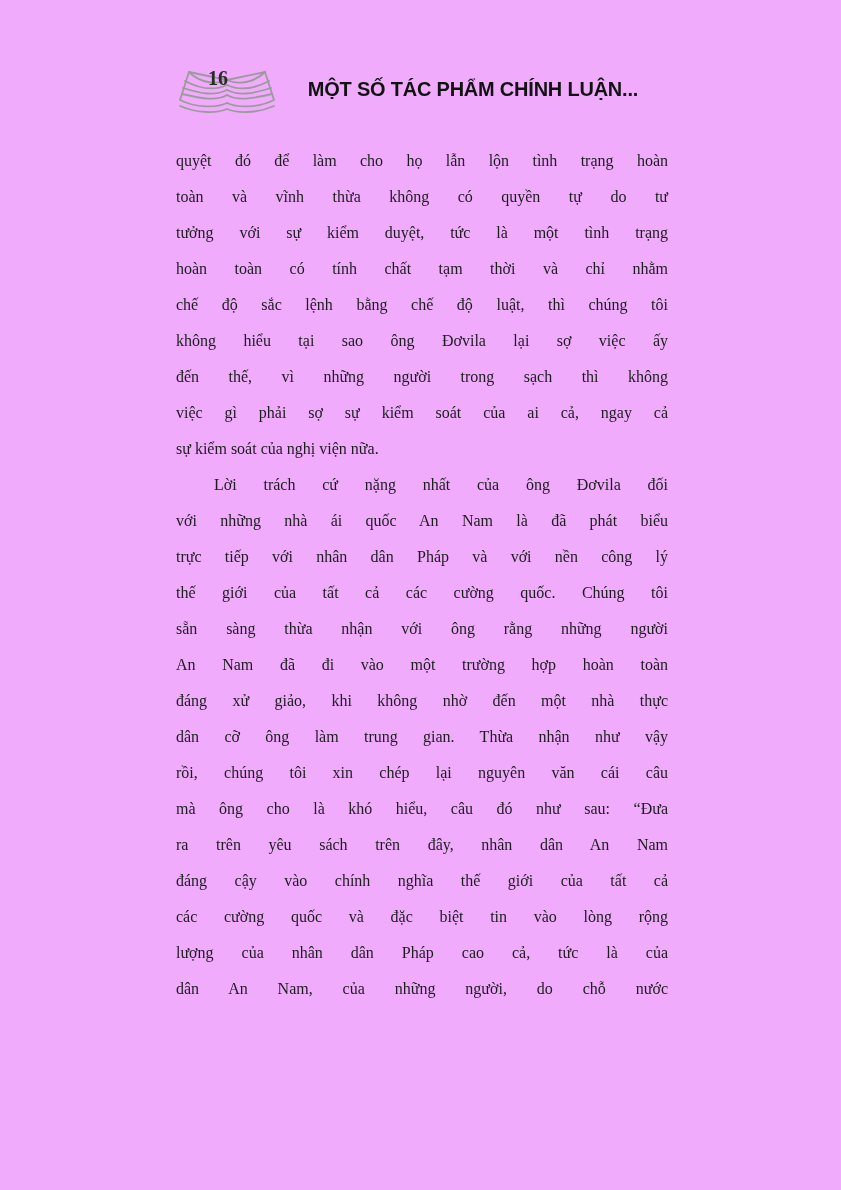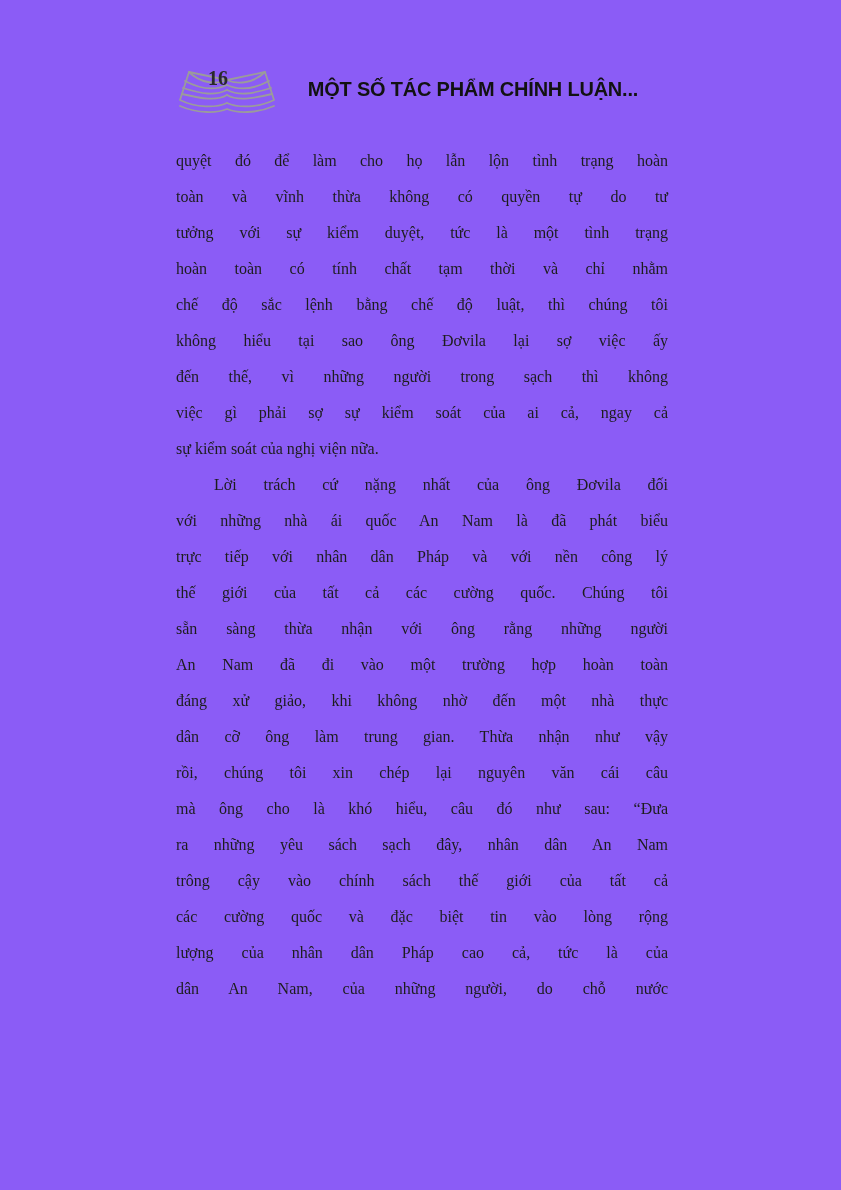--- a/index.html
+++ b/index.html
@@ -1,20 +1,20 @@
 <!DOCTYPE html>
 <html><head>
 <meta charset="utf-8">
 <style>
   html, body { margin: 0; padding: 0; background: #ffffff; }
   .page {
     position: relative;
     width: 841px;
     height: 1190px;
-    background: #8b5cf6;
+    background: #f0abfc;
     overflow: hidden;
     font-family: "Liberation Serif", "DejaVu Serif", serif;
   }
   .header {
     position: absolute;
     left: 176px;
     top: 58px;
     width: 492px;
     height: 62px;
     display: flex;
@@ -106,20 +106,20 @@
       <div class="line indent">Lời trách cứ nặng nhất của ông Đơvila đối</div>
       <div class="line">với những nhà ái quốc An Nam là đã phát biểu</div>
       <div class="line">trực tiếp với nhân dân Pháp và với nền công lý</div>
       <div class="line">thế giới của tất cả các cường quốc. Chúng tôi</div>
       <div class="line">sẵn sàng thừa nhận với ông rằng những người</div>
       <div class="line">An Nam đã đi vào một trường hợp hoàn toàn</div>
       <div class="line">đáng xử giảo, khi không nhờ đến một nhà thực</div>
       <div class="line">dân cỡ ông làm trung gian. Thừa nhận như vậy</div>
       <div class="line">rồi, chúng tôi xin chép lại nguyên văn cái câu</div>
       <div class="line">mà ông cho là khó hiểu, câu đó như sau: “Đưa</div>
-      <div class="line">ra những yêu sách sạch đây, nhân dân An Nam</div>
-      <div class="line">trông cậy vào chính sách thế giới của tất cả</div>
+      <div class="line">ra trên yêu sách trên đây, nhân dân An Nam</div>
+      <div class="line">đáng cậy vào chính nghĩa thế giới của tất cả</div>
       <div class="line">các cường quốc và đặc biệt tin vào lòng rộng</div>
       <div class="line">lượng của nhân dân Pháp cao cả, tức là của</div>
       <div class="line">dân An Nam, của những người, do chỗ nước</div>
     </div>
 
 </div>
 
 </body></html>

